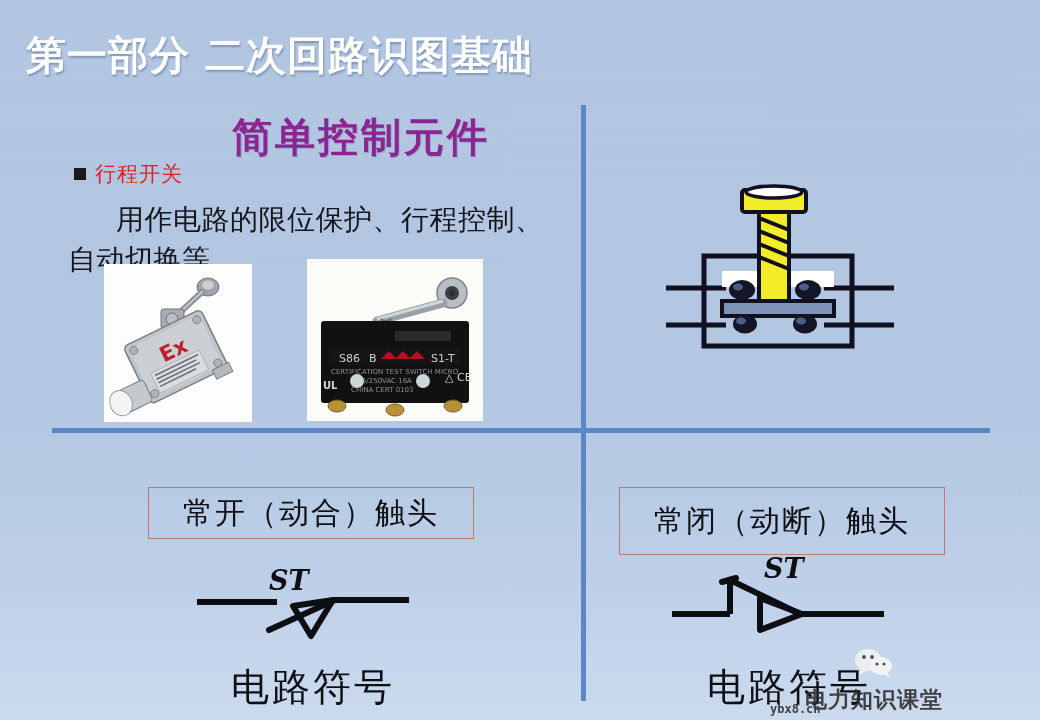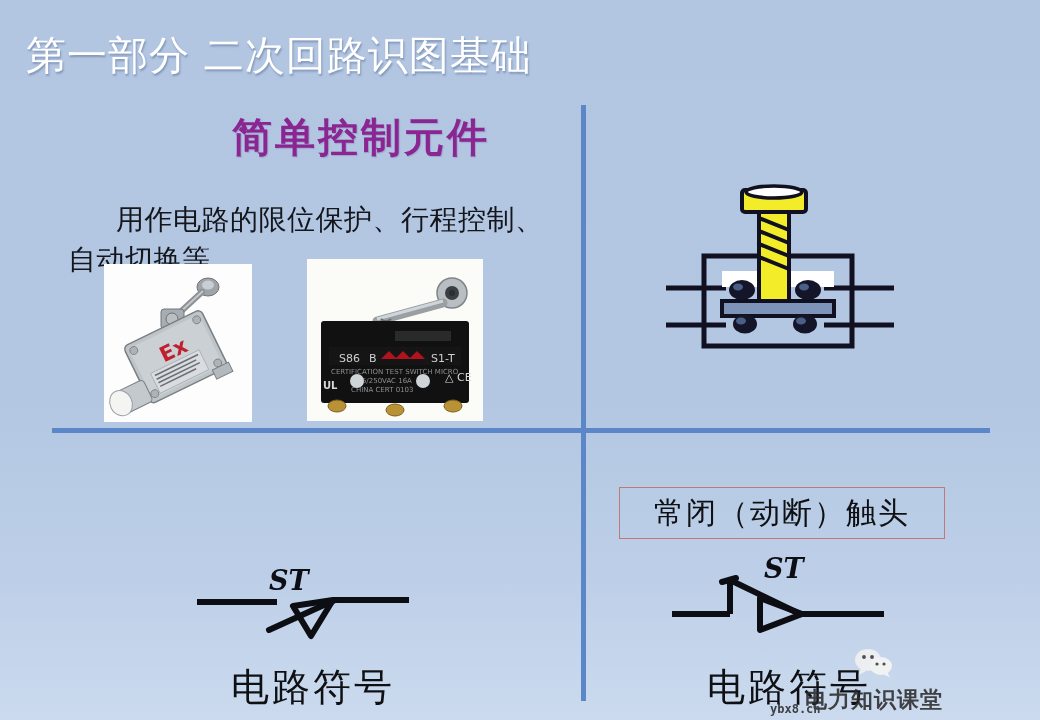--- a/index.html
+++ b/index.html
@@ -14,21 +14,21 @@
     background: linear-gradient(to bottom, #b2c6e2 0%, #b3c7e2 55%, #bdcfe8 80%, #cbdaee 100%);
     overflow: hidden;
   }
 
   
   #title {
     position: absolute;
     left: 26px; top: 28px;
     font-family: "DejaVu Serif", "Liberation Serif", serif;
     font-size: 40px;
-    font-weight: 400;
+    font-weight: 700;
     color: #ffffff;
     letter-spacing: 1px;
     white-space: nowrap;
     text-shadow: 1px 2px 2px rgba(90,110,150,0.55);
   }
 
   
   #subtitle {
     position: absolute;
     left: 232px; top: 110px;
@@ -105,21 +105,21 @@
     display: flex;
     align-items: center;
     justify-content: center;
     font-family: "DejaVu Serif", "Liberation Serif", serif;
     font-size: 30px;
     color: #0e1014;
     letter-spacing: 2px;
     white-space: nowrap;
   }
   #no-box { left: 148px; top: 487px; width: 326px; height: 52px; }
-  #nc-box { left: 619px; top: 487px; width: 326px; height: 52px; }
+  #nc-box { left: 619px; top: 487px; width: 326px; height: 68px; }
 
   
   .sym-svg { position: absolute; }
   #no-symbol { left: 195px; top: 560px; }
   #nc-symbol { left: 672px; top: 552px; }
 
   
   .caption {
     position: absolute;
     font-family: "DejaVu Serif", "Liberation Serif", serif;
@@ -168,20 +168,24 @@
 
 <div id="slide">
 
   <div id="title">第一部分 二次回路识图基础</div>
 
   <div id="subtitle">简单控制元件</div>
 
   <div id="hdivider"></div>
   <div id="vdivider"></div>
 
+  <div id="bullet-row">
+    <span id="bullet-square"></span>
+    <span id="bullet-label">行程开关</span>
+  </div>
 
   <div id="body-text">用作电路的限位保护、行程控制、自动切换等。</div>
 
   <div class="photo" id="photo-1">
     <svg width="148" height="158" viewBox="0 0 148 158">
       <rect x="0" y="0" width="148" height="158" fill="#fdfdfd"></rect>
 
       <ellipse cx="104" cy="23" rx="11" ry="9" fill="#9fa4aa" stroke="#6d7277" stroke-width="1"></ellipse>
       <ellipse cx="104" cy="21" rx="6" ry="4.5" fill="#c9ced3"></ellipse>
 
@@ -301,20 +305,21 @@
       <ellipse cx="142" cy="112" rx="13" ry="10" fill="#15152a"></ellipse>
       <ellipse cx="138" cy="109" rx="5" ry="3.5" fill="#4a5f88"></ellipse>
 
       <ellipse cx="79" cy="146" rx="12" ry="9.5" fill="#15152a"></ellipse>
       <ellipse cx="75" cy="143" rx="5" ry="3.5" fill="#4a5f88"></ellipse>
       <ellipse cx="139" cy="146" rx="12" ry="9.5" fill="#15152a"></ellipse>
       <ellipse cx="135" cy="143" rx="5" ry="3.5" fill="#4a5f88"></ellipse>
     </svg>
   </div>
 
+  <div class="sym-box" id="no-box">常开（动合）触头</div>
 
   <div class="sym-box" id="nc-box">常闭（动断）触头</div>
 
   <div class="sym-svg" id="no-symbol">
     <svg width="216" height="92" viewBox="0 0 216 92">
 
       <line x1="2" y1="42" x2="82" y2="42" stroke="#0d0d14" stroke-width="6"></line>
 
       <line x1="137" y1="40" x2="214" y2="40" stroke="#0d0d14" stroke-width="6"></line>
 

